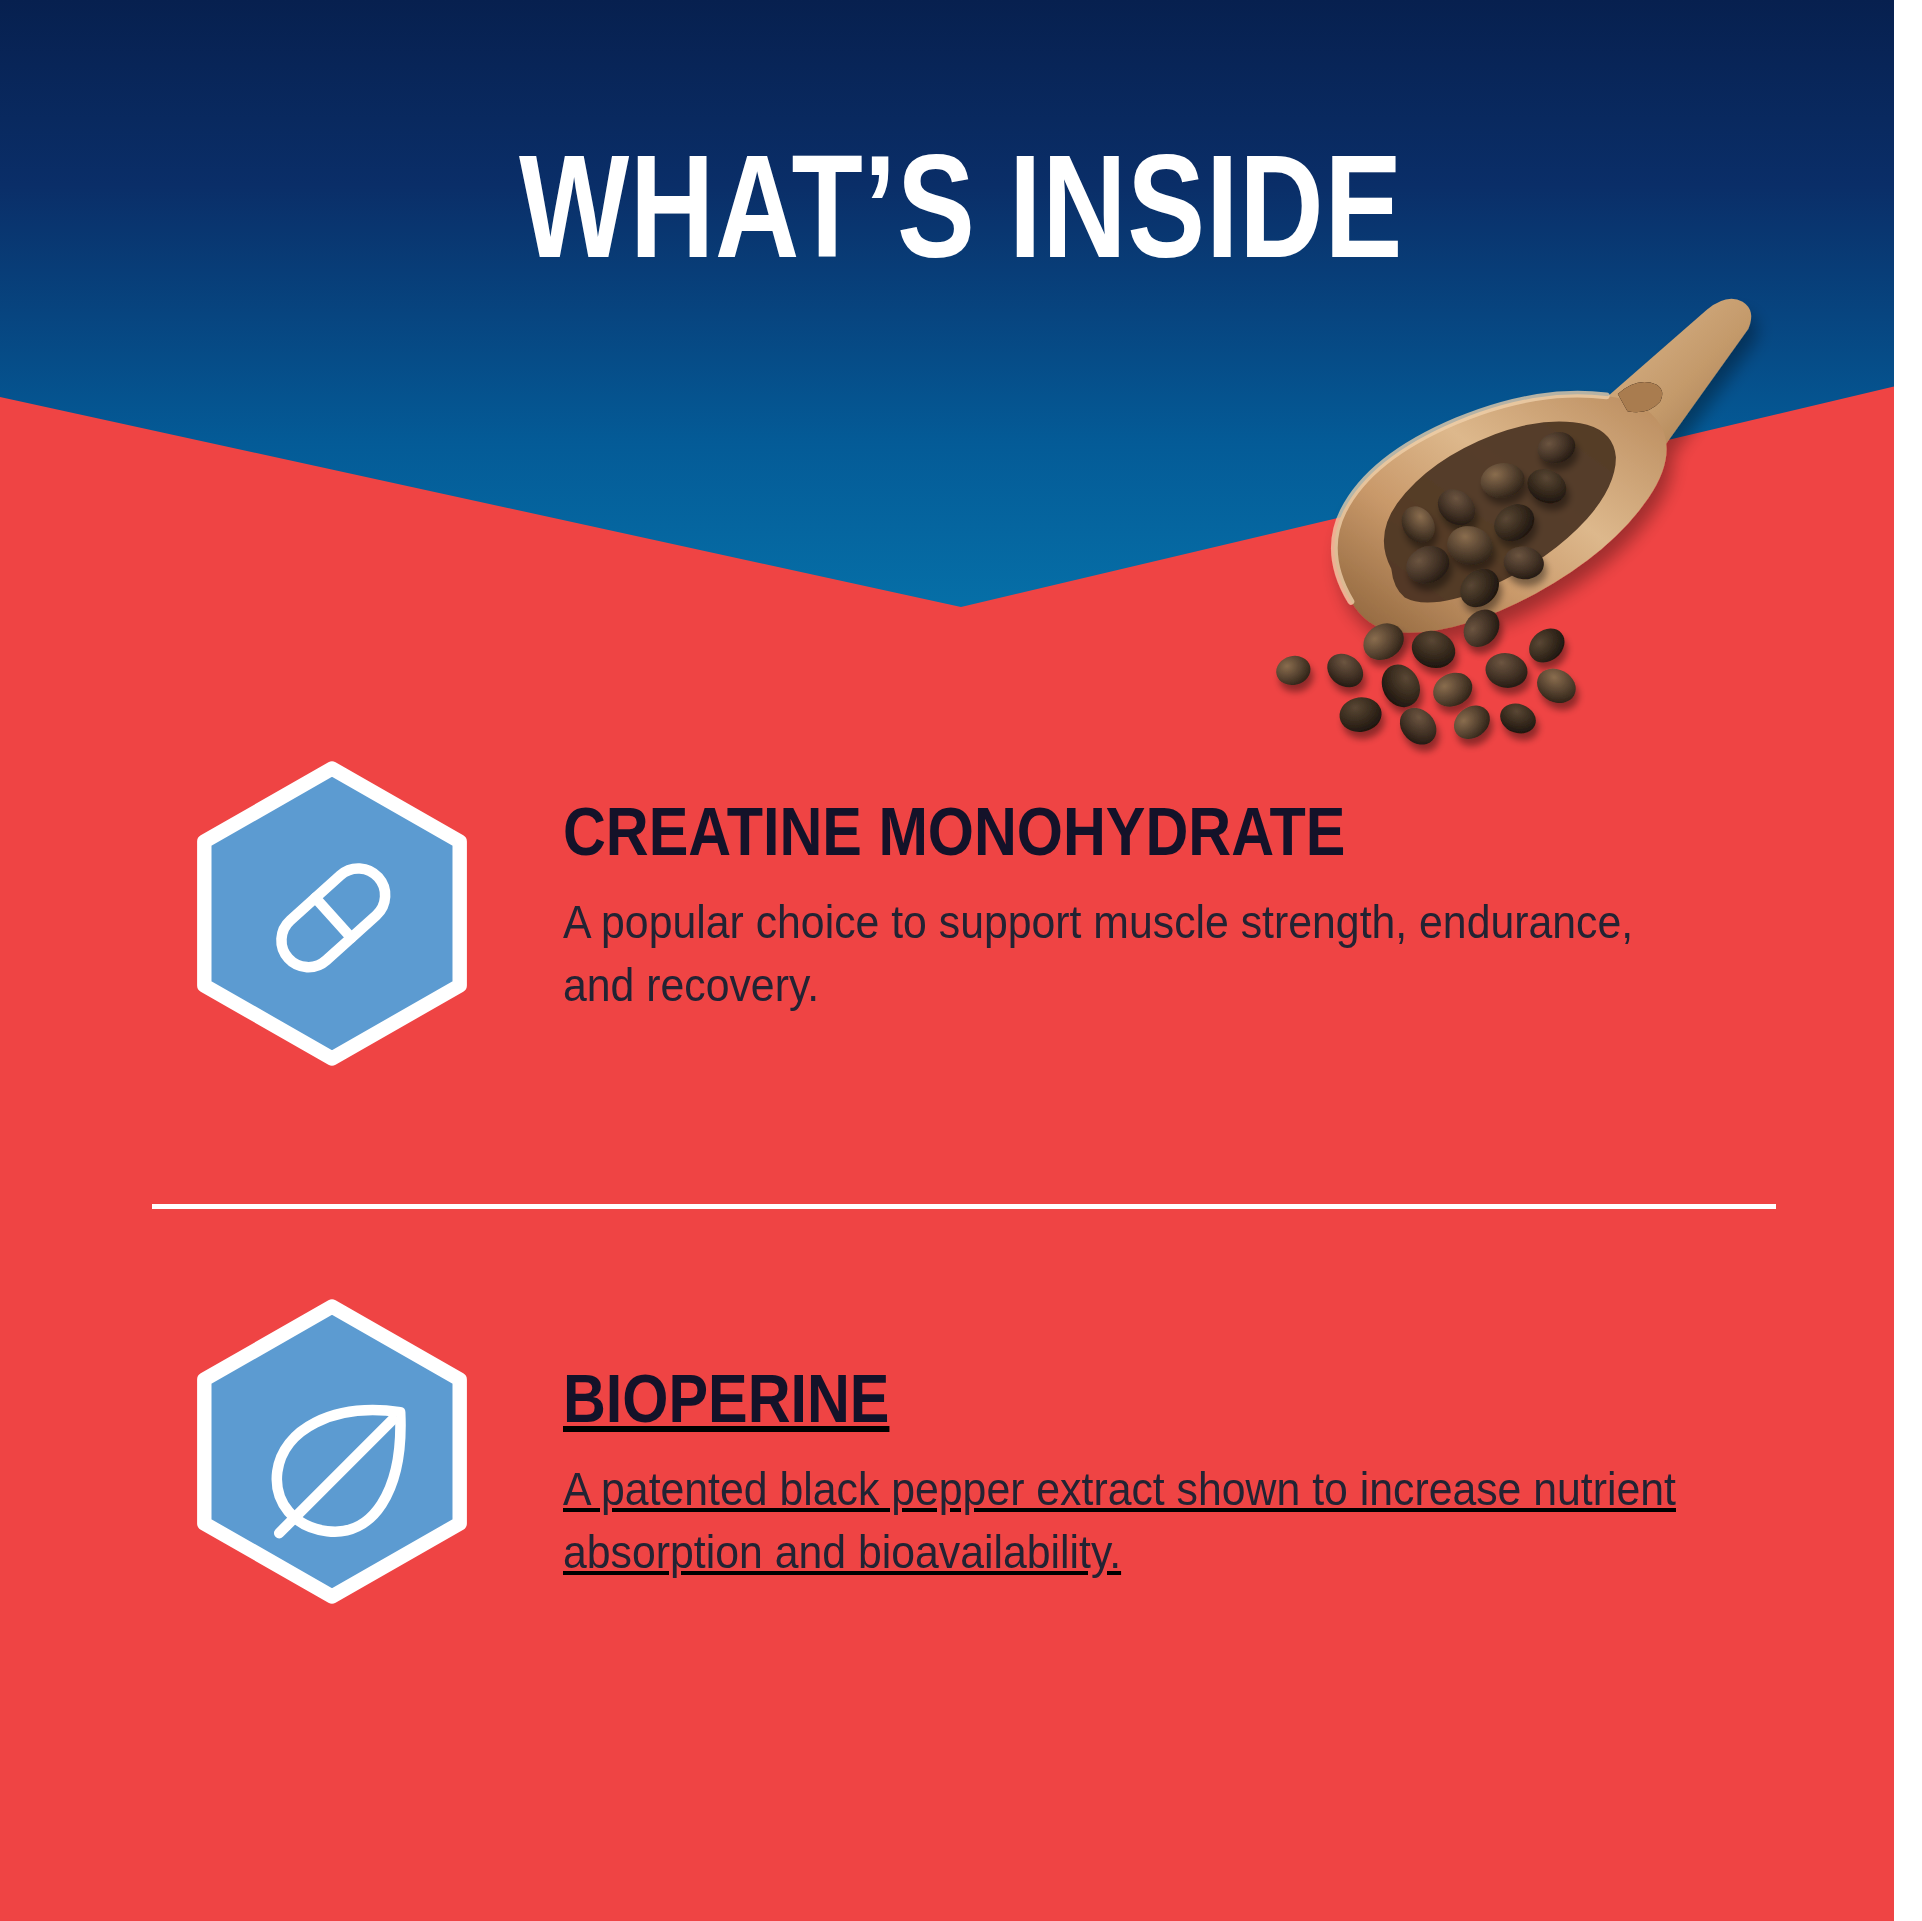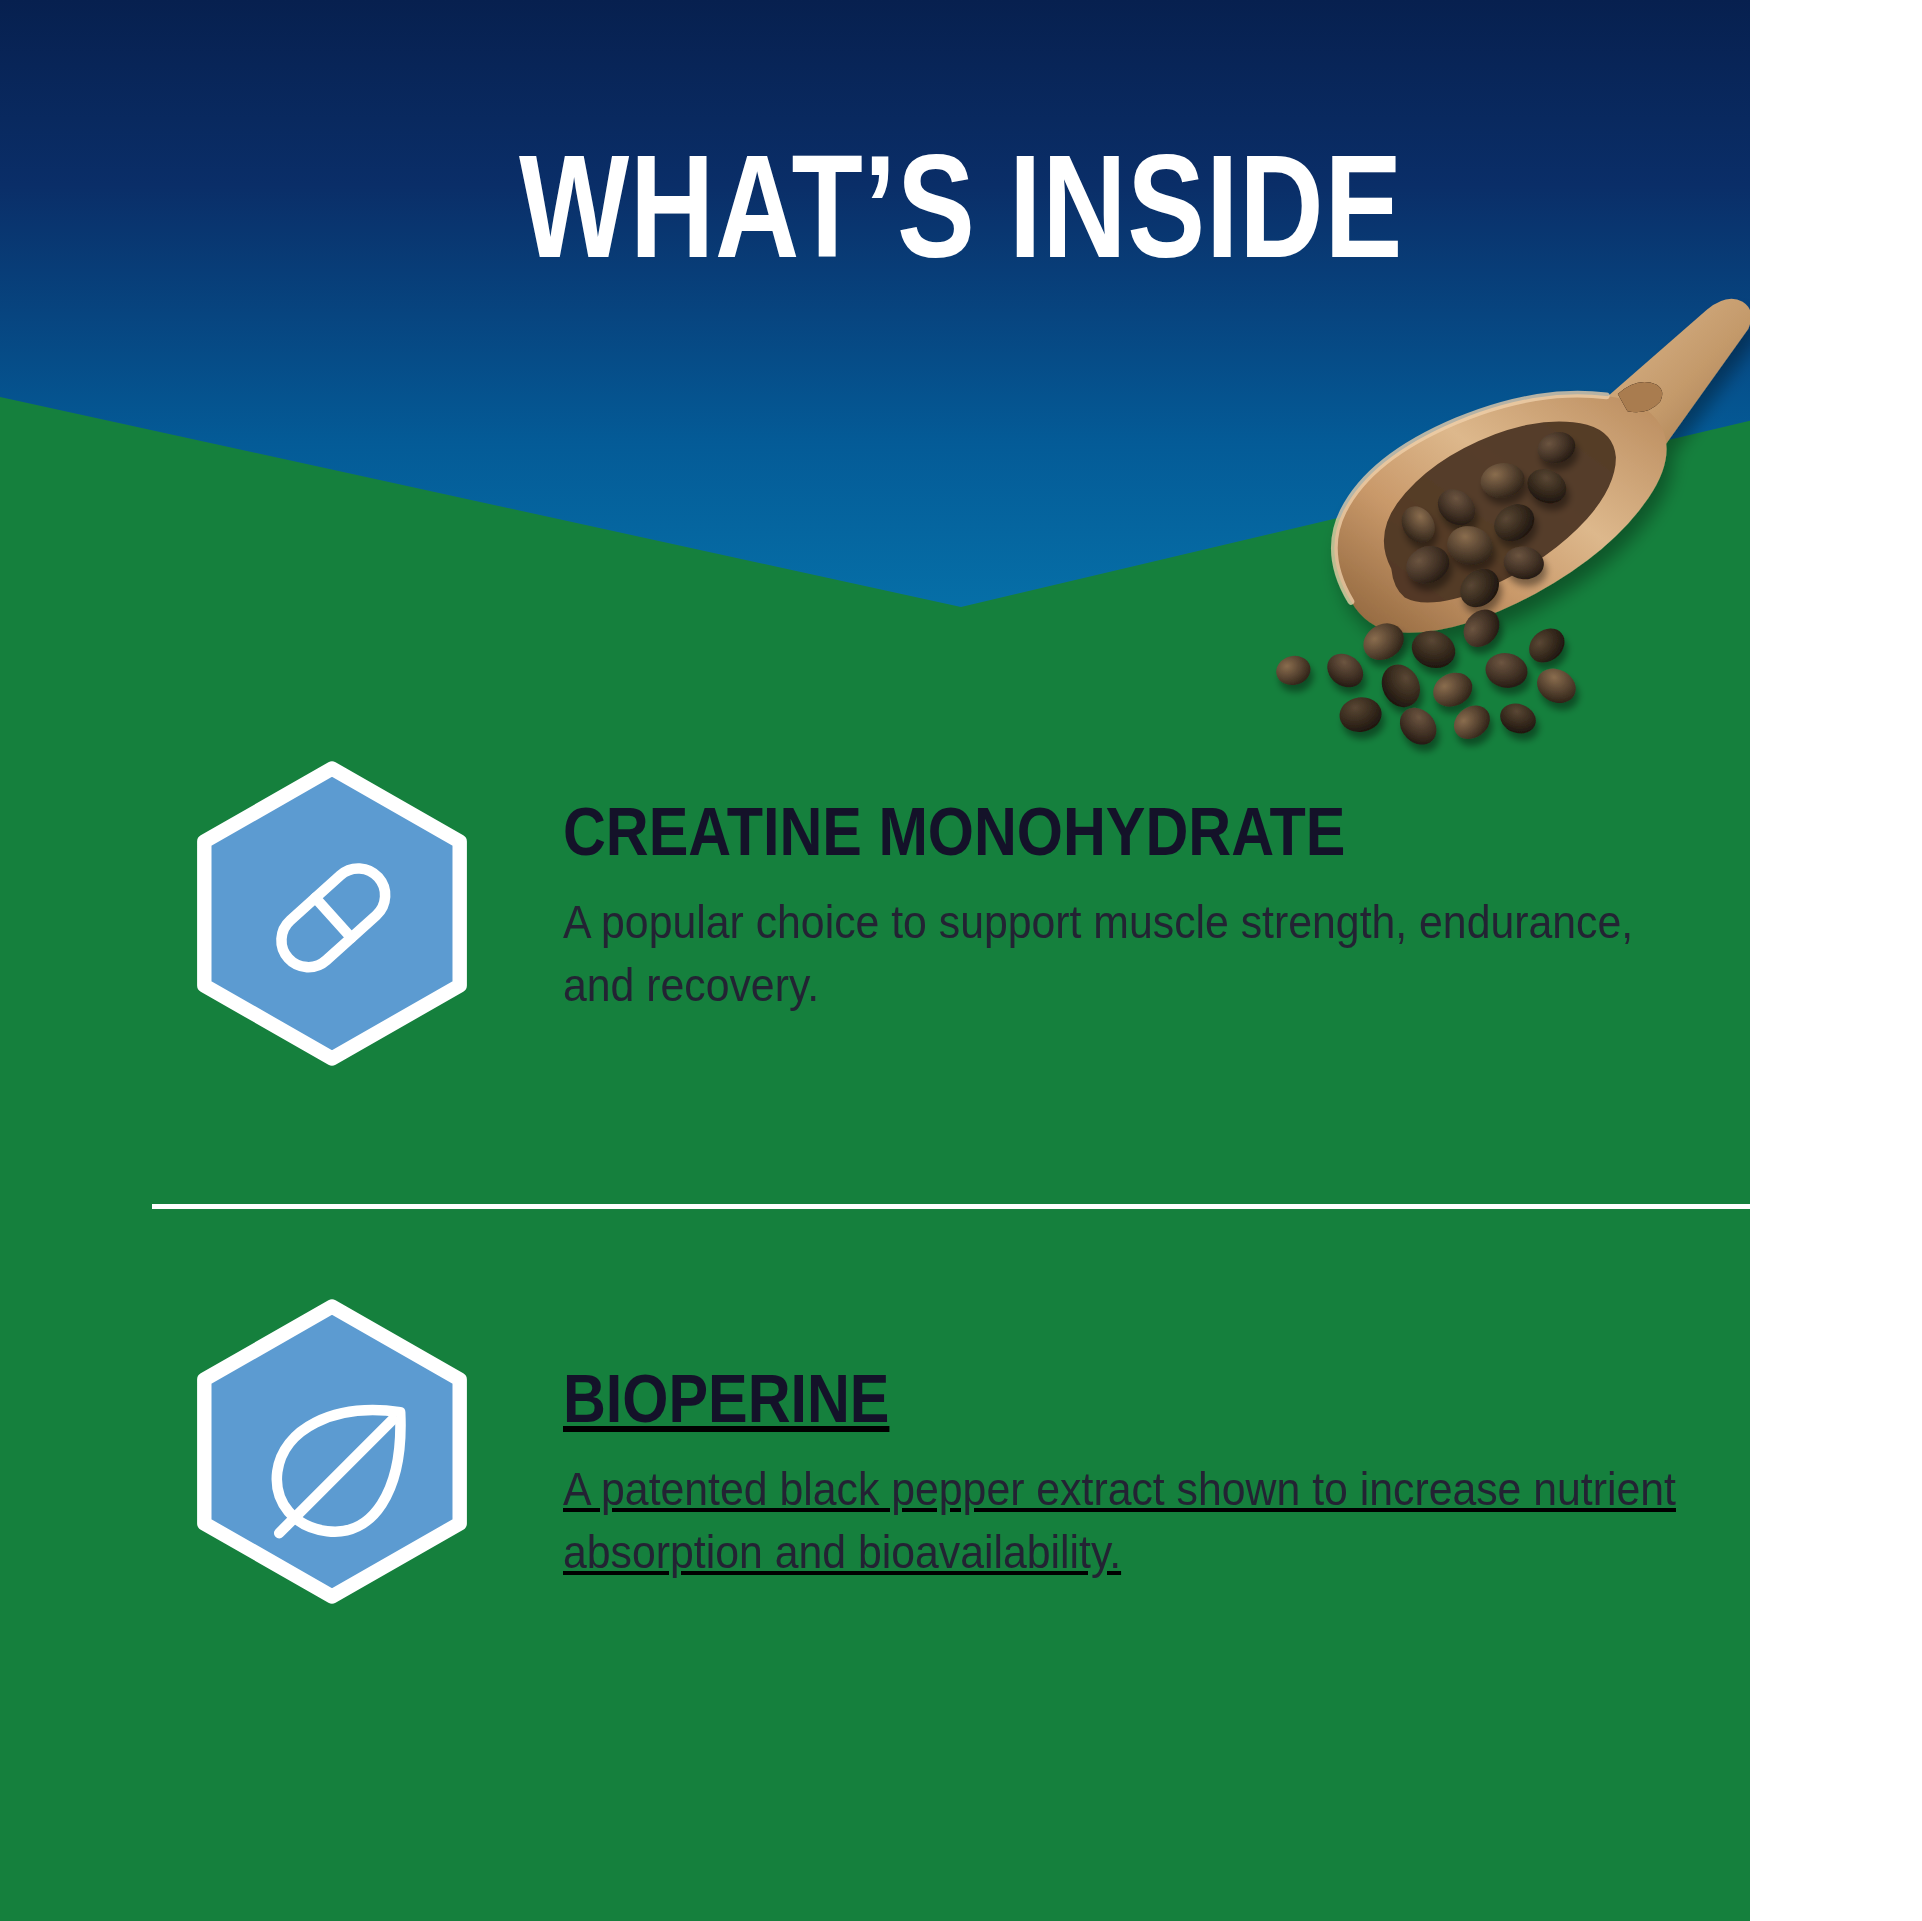--- a/index.html
+++ b/index.html
@@ -2,24 +2,24 @@
 <html><head>
 <meta charset="utf-8">
 <style>
   html, body {
     margin: 0;
     padding: 0;
     background: #ffffff;
   }
   #canvas {
     position: relative;
-    width: 1750px;
+    width: 1894px;
     height: 1921px;
     overflow: hidden;
-    background: #15803d;
+    background: #ef4444;
     font-family: "Liberation Sans", sans-serif;
   }
 
   
   .header-band {
     position: absolute;
     left: 0; top: 0;
     width: 1922px;
     height: 615px;
     background: linear-gradient(180deg, #07204F 0%, #0A2E68 30%, #045B97 72%, #0670A8 100%);

